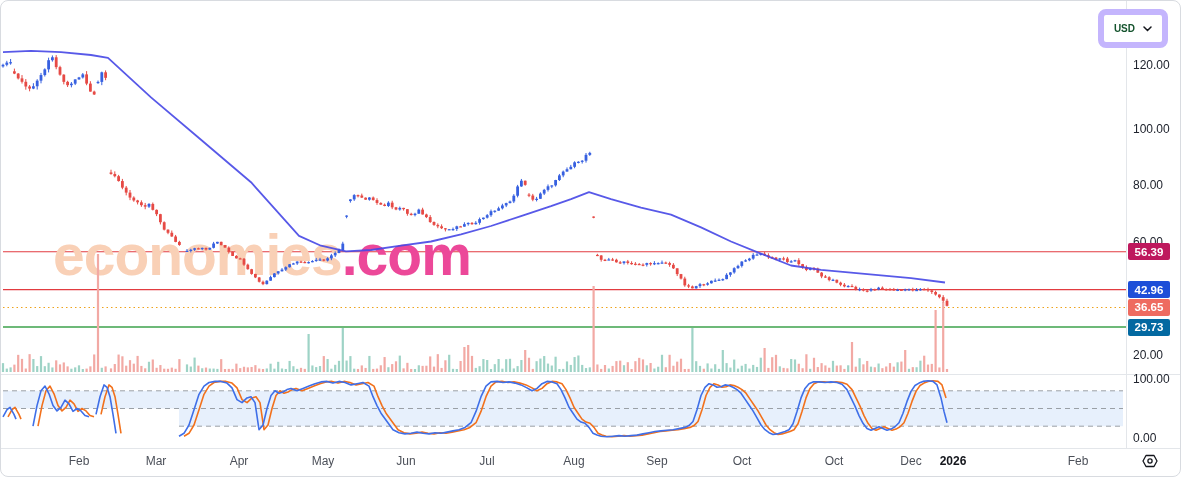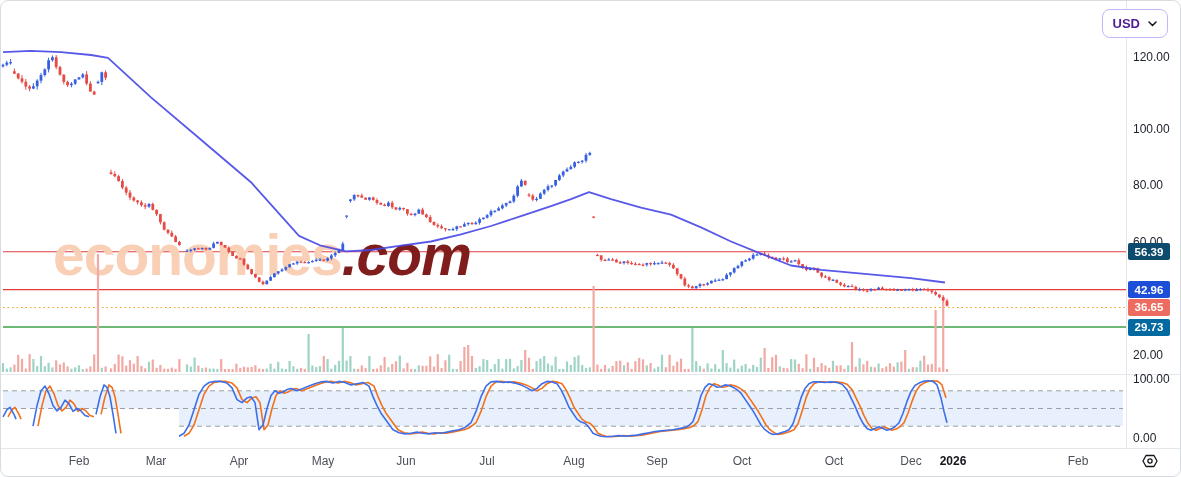--- a/index.html
+++ b/index.html
@@ -2,31 +2,31 @@
 <html><head>
 <meta charset="utf-8">
 <style>
   html,body{margin:0;padding:0;background:#fff;font-family:"Liberation Sans",sans-serif;}
   .widget{position:relative;width:1181px;height:477px;background:#fff;border:1px solid #d8dbe0;
           border-radius:8px;box-sizing:border-box;overflow:hidden;}
   svg.layer{position:absolute;left:0;top:0;}
   #base{z-index:1}
   .watermark{position:absolute;left:52px;top:226px;z-index:2;line-height:1;white-space:nowrap;pointer-events:none;}
   .wm1{font-size:57px;font-weight:700;color:#f9d0b6;letter-spacing:-1px;}
-  .wm1 .com{color:#7f1d1d;font-style:italic;}
+  .wm1 .com{color:#ec4899;}
   .wm2{font-size:44px;font-weight:700;color:#dbdbde;margin:4px 0 0 38px;letter-spacing:1px;}
   .wm2 .xmark{color:#dd5a4e;}
   #main{z-index:3}
   .plabel{position:absolute;left:1132px;font-size:12px;color:#20242e;transform:translateY(-50%);z-index:4;}
   .badge{position:absolute;left:1127px;width:42px;height:17px;border-radius:2px;color:#fff;
          font-size:11.5px;font-weight:700;display:flex;align-items:center;justify-content:center;z-index:4;}
   .month{position:absolute;top:453px;transform:translateX(-50%);font-size:12px;color:#4c5059;z-index:4;cursor:ew-resize;}
   .month.bold{font-weight:700;color:#14161c;}
-  .usd{position:absolute;top:8px;right:12px;height:27px;padding:0 10px;border:1px solid #c4b5fd;border-radius:8px;
-       display:flex;align-items:center;gap:8px;font-size:13px;font-weight:700;color:#4c1d95;background:#fff;z-index:5;cursor:pointer;}
+  .usd{position:absolute;top:8px;right:12px;height:27px;padding:0 10px;border:6px solid #c4b5fd;border-radius:8px;
+       display:flex;align-items:center;gap:8px;font-size:10px;font-weight:700;color:#14532d;background:#fff;z-index:5;cursor:pointer;}
   .hexlogo{position:absolute;left:1140px;top:451px;z-index:5;cursor:pointer;}
 </style>
 </head>
 <body>
 
 <div class="widget">
 
   <svg id="base" class="layer" width="1181" height="477">
       <line x1="0" y1="373.5" x2="1181" y2="373.5" stroke="#e3e6ea" stroke-width="1"></line>
       <line x1="0" y1="447.5" x2="1181" y2="447.5" stroke="#e3e6ea" stroke-width="1"></line>
@@ -800,28 +800,28 @@
       <polyline points="2,415.8 6,408.7 9,406.3 13,413.4 15,418.1" fill="none" stroke="#3f6fe8" stroke-width="1.6" stroke-linejoin="round"></polyline>
       <polyline points="37,425.2 41,404.6 45,389.8 49,385.1 53,392.8 57,404.6 61,409.9 65,406.3 69,399.2 73,402.8 77,410.4 81,407.5 85,409.9 89,414.6 93,415.8" fill="none" stroke="#f2711c" stroke-width="1.6" stroke-linejoin="round"></polyline>
       <polyline points="32,425.2 36,404.6 40,389.8 44,385.1 48,392.8 52,404.6 56,409.9 60,406.3 64,399.2 68,402.8 72,410.4 76,407.5 80,409.9 84,414.6 88,415.8" fill="none" stroke="#3f6fe8" stroke-width="1.6" stroke-linejoin="round"></polyline>
       <polyline points="100,413.4 104,395.7 108,383.9 111,386.3 114,395.7 117,413.4 120,432.3" fill="none" stroke="#f2711c" stroke-width="1.6" stroke-linejoin="round"></polyline>
       <polyline points="95,413.4 99,395.7 103,383.9 106,386.3 109,395.7 112,413.4 115,432.3" fill="none" stroke="#3f6fe8" stroke-width="1.6" stroke-linejoin="round"></polyline>
       <polyline points="183,435.2 188,432.3 193,424.0 198,408.7 203,393.3 208,385.1 213,381.5 219,380.4 225,380.4 231,382.1 236,386.9 241,398.6 246,401.6 251,396.9 255,395.7 259,401.6 263,428.7 267,424.0 271,407.5 275,394.5 279,389.8 283,392.2 287,391.0 291,388.6 295,387.4 301,389.8 307,387.4 313,385.1 319,382.7 325,380.9 331,380.4 337,382.1 343,380.4 349,381.5 355,383.9 361,382.7 367,381.5 373,385.1 377,395.7 381,404.6 385,412.2 391,420.5 397,428.7 403,431.7 409,432.9 415,432.3 421,431.1 427,432.3 433,432.9 439,431.7 445,432.3 451,431.1 457,429.9 463,428.7 469,426.4 475,421.7 480,410.4 485,395.7 490,385.1 495,380.9 501,380.4 507,381.5 513,380.9 519,382.1 525,383.9 531,386.9 536,389.8 541,387.4 546,382.7 551,380.4 556,380.9 561,382.7 565,388.6 569,396.9 573,406.3 577,412.2 581,418.1 585,421.1 589,422.3 593,426.4 597,432.3 601,434.1 605,435.2 611,435.8 617,435.2 623,434.6 629,435.2 635,434.6 641,434.1 647,432.9 653,431.7 659,430.5 665,429.9 671,429.3 677,428.7 683,427.6 689,426.4 693,424.6 697,420.5 701,408.7 705,394.5 709,386.3 713,382.7 717,383.9 721,386.3 725,385.7 729,383.9 733,384.5 737,386.3 741,388.6 745,392.2 749,398.1 753,404.0 757,409.9 761,416.9 765,424.0 769,428.7 773,431.7 777,433.5 781,432.9 785,431.7 789,430.5 793,428.7 797,422.8 801,410.4 805,396.9 809,387.4 813,382.7 817,380.9 823,380.9 829,381.5 835,380.9 841,381.5 846,383.3 851,388.6 855,396.9 859,405.1 863,414.6 867,422.3 871,427.6 875,429.3 879,427.6 883,425.8 887,427.6 891,429.3 895,428.1 899,425.8 903,421.7 907,412.2 911,400.4 915,390.4 919,384.5 923,382.1 927,380.4 932,379.8 937,380.4 941,383.9 945,396.9" fill="none" stroke="#f2711c" stroke-width="1.6" stroke-linejoin="round"></polyline>
       <polyline points="178,435.2 183,432.3 188,424.0 193,408.7 198,393.3 203,385.1 208,381.5 214,380.4 220,380.4 226,382.1 231,386.9 236,398.6 241,401.6 246,396.9 250,395.7 254,401.6 258,428.7 262,424.0 266,407.5 270,394.5 274,389.8 278,392.2 282,391.0 286,388.6 290,387.4 296,389.8 302,387.4 308,385.1 314,382.7 320,380.9 326,380.4 332,382.1 338,380.4 344,381.5 350,383.9 356,382.7 362,381.5 368,385.1 372,395.7 376,404.6 380,412.2 386,420.5 392,428.7 398,431.7 404,432.9 410,432.3 416,431.1 422,432.3 428,432.9 434,431.7 440,432.3 446,431.1 452,429.9 458,428.7 464,426.4 470,421.7 475,410.4 480,395.7 485,385.1 490,380.9 496,380.4 502,381.5 508,380.9 514,382.1 520,383.9 526,386.9 531,389.8 536,387.4 541,382.7 546,380.4 551,380.9 556,382.7 560,388.6 564,396.9 568,406.3 572,412.2 576,418.1 580,421.1 584,422.3 588,426.4 592,432.3 596,434.1 600,435.2 606,435.8 612,435.2 618,434.6 624,435.2 630,434.6 636,434.1 642,432.9 648,431.7 654,430.5 660,429.9 666,429.3 672,428.7 678,427.6 684,426.4 688,424.6 692,420.5 696,408.7 700,394.5 704,386.3 708,382.7 712,383.9 716,386.3 720,385.7 724,383.9 728,384.5 732,386.3 736,388.6 740,392.2 744,398.1 748,404.0 752,409.9 756,416.9 760,424.0 764,428.7 768,431.7 772,433.5 776,432.9 780,431.7 784,430.5 788,428.7 792,422.8 796,410.4 800,396.9 804,387.4 808,382.7 812,380.9 818,380.9 824,381.5 830,380.9 836,381.5 841,383.3 846,388.6 850,396.9 854,405.1 858,414.6 862,422.3 866,427.6 870,429.3 874,427.6 878,425.8 882,427.6 886,429.3 890,428.1 894,425.8 898,421.7 902,412.2 906,400.4 910,390.4 914,384.5 918,382.1 922,380.4 927,379.8 932,380.4 936,383.9 940,396.9 943,410.4 946,421.7" fill="none" stroke="#3f6fe8" stroke-width="1.6" stroke-linejoin="round"></polyline>
     </svg>
 
   <div id="paxis">
-      <span class="plabel" style="top: 56px;">120.00</span>
+      <span class="plabel" style="top: 64px;">120.00</span>
       <span class="plabel" style="top: 127.5px;">100.00</span>
       <span class="plabel" style="top: 184px;">80.00</span>
       <span class="plabel" style="top: 240.5px;">60.00</span>
       <span class="plabel" style="top: 353.5px;">20.00</span>
       <span class="plabel" style="top: 378px;">100.00</span>
       <span class="plabel" style="top: 437px;">0.00</span>
-      <div class="badge" style="top: 242.198px; background: #0c4a6e;">56.39</div>
+      <div class="badge" style="top: 242.198px; background: #be185d;">56.39</div>
       <div class="badge" style="top: 280.138px; background: #1d4ed8;">42.96</div>
       <div class="badge" style="top: 297.964px; background: rgb(238, 107, 96);">36.65</div>
       <div class="badge" style="top: 317.513px; background: #0369a1;">29.73</div>
     </div>
   <div id="taxis">
       <span class="month" style="left: 78px;">Feb</span>
       <span class="month" style="left: 155px;">Mar</span>
       <span class="month" style="left: 238px;">Apr</span>
       <span class="month" style="left: 322px;">May</span>
       <span class="month" style="left: 405px;">Jun</span>

